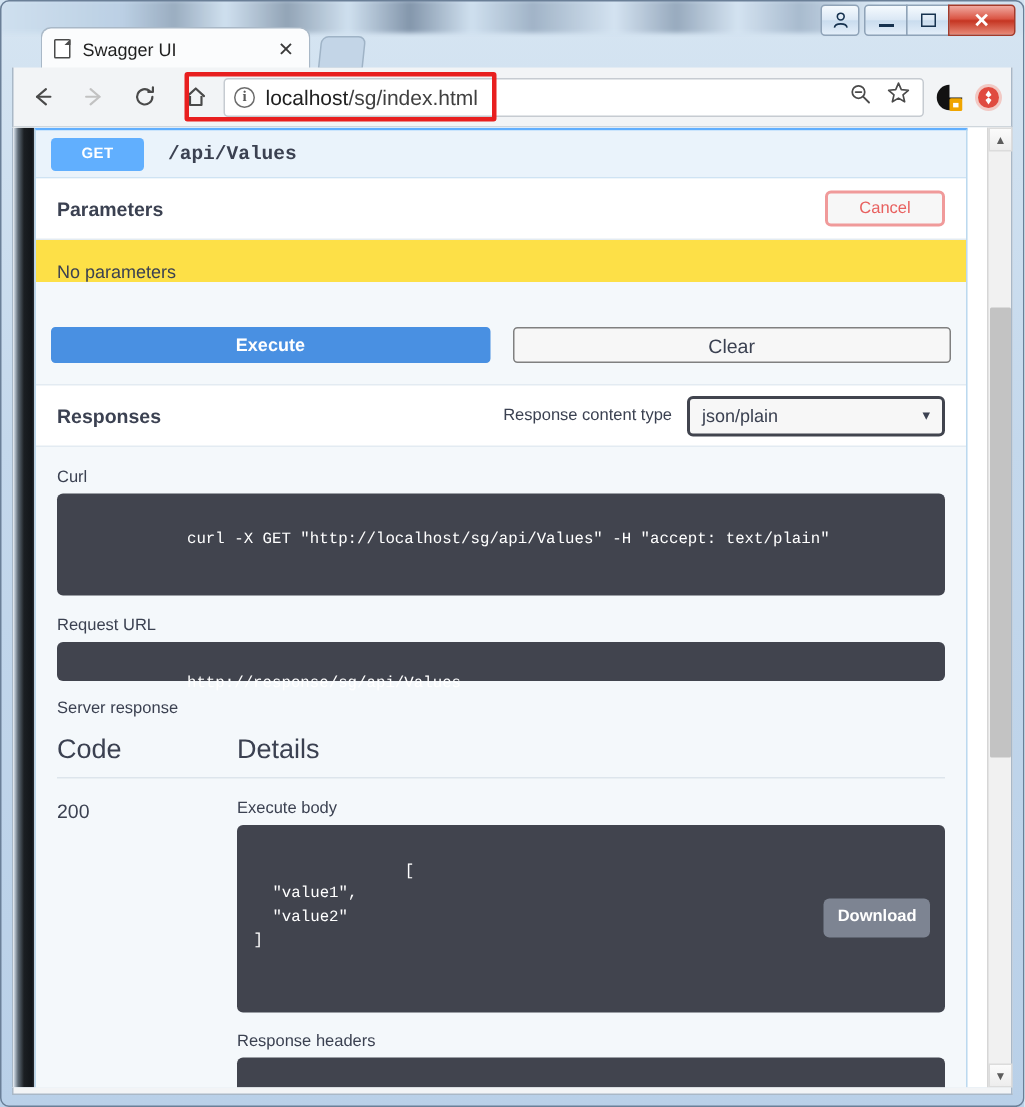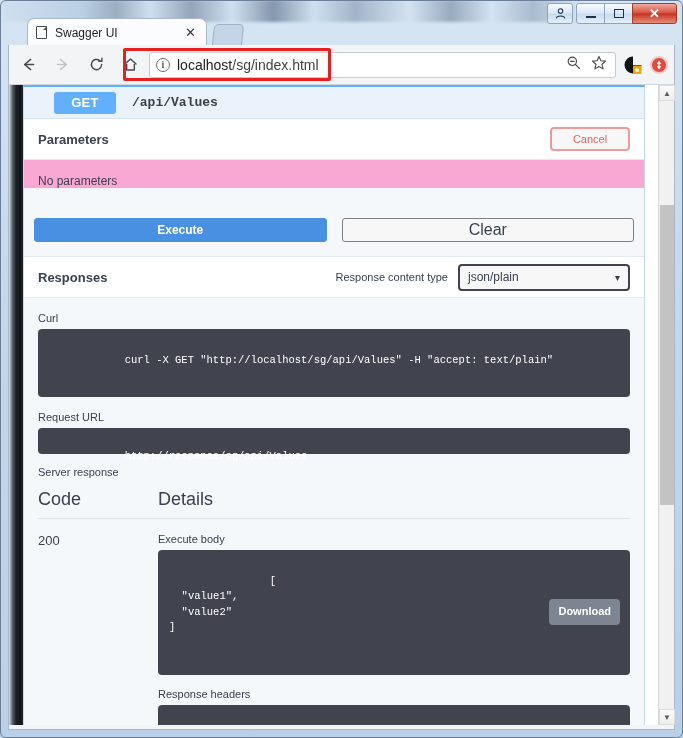--- a/index.html
+++ b/index.html
@@ -176,25 +176,24 @@
     border: 1px solid #bcd9ef;
     border-top: 2px solid #61affe;
   }
   #op-summary {
     height: 32px; background: #eaf3fb;
     display: flex; align-items: center; padding: 0 10px;
     border-bottom: 1px solid #cfe3f3;
   }
   #method-badge {
     width: 62px; height: 22px; background: #61affe; border-radius: 3px;
-    color: #ffffff; font-size: 13px; font-weight: bold;
+    color: #ffffff; font-size: 10px; font-weight: bold;
     display: flex; align-items: center; justify-content: center;
     font-family: "Liberation Sans", sans-serif;
     letter-spacing: .3px;
-    margin-left: 20px;
   }
   #op-path {
     margin-left: 16px; font-family: "Liberation Mono", monospace;
     font-size: 13px; color: #3b4151; font-weight: bold;
   }
 
   .section-head {
     height: 41px; background: #ffffff;
     display: flex; align-items: center; padding: 0 14px;
     border-bottom: 1px solid #e3ebf2;
@@ -202,34 +201,34 @@
   .section-title { font-size: 13px; color: #3b4151; font-weight: bold; }
   #cancel-btn {
     margin-left: auto;
     width: 80px; height: 24px;
     background: #f7f7f7;
     border: 2px solid #f09a9a;
     border-radius: 4px;
     color: #e8605f; font-size: 11px;
     display: flex; align-items: center; justify-content: center;
   }
-  #params-body { background: #f9a8d4; padding: 14px 14px 0 14px; }
+  #params-body { background: #fde047; padding: 14px 14px 0 14px; }
   #no-params { font-size: 12px; color: #3b4151; margin-bottom: 30px; }
 
   #btn-row { display: flex; padding: 0 10px 14px 10px; gap: 15px; }
   #execute-btn {
     flex: 1; height: 24px; background: #4990e2;
     border: 1px solid #4990e2; border-radius: 3px;
     color: #ffffff; font-size: 12px; font-weight: bold;
     display: flex; align-items: center; justify-content: center;
   }
   #clear-btn {
     flex: 1; height: 24px; background: #f7f7f7;
     border: 1px solid #808080; border-radius: 3px;
-    color: #3b4151; font-size: 16px;
+    color: #3b4151; font-size: 13px;
     display: flex; align-items: center; justify-content: center;
   }
 
   #responses-head {
     height: 42px; background: #ffffff;
     display: flex; align-items: center; padding: 0 14px;
     border-top: 1px solid #e3ebf2;
     border-bottom: 1px solid #e3ebf2;
   }
   #rct-label { margin-left: auto; font-size: 11px; color: #3b4151; margin-right: 10px; }

